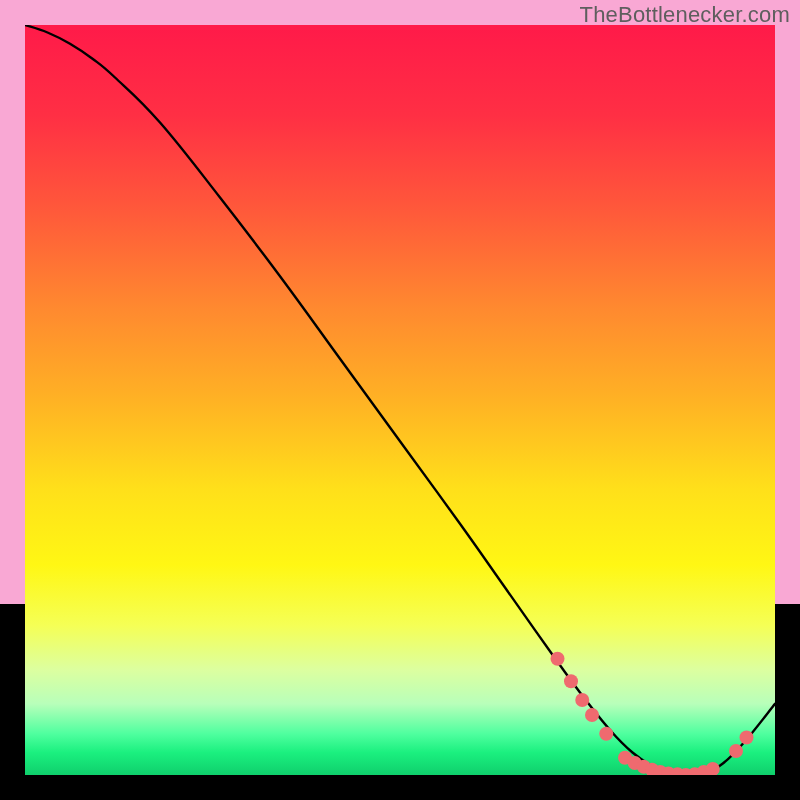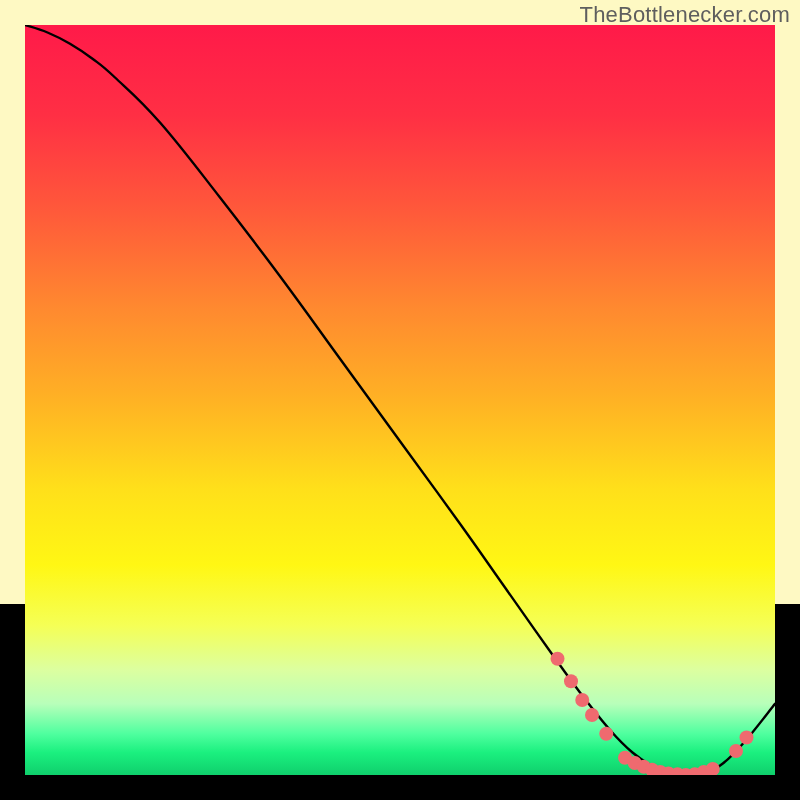--- a/index.html
+++ b/index.html
@@ -8,21 +8,21 @@
     width: 800px;
     height: 800px;
     background: #000;
     overflow: hidden;
     font-family: Arial, Helvetica, sans-serif;
   }
   .stage {
     position: relative;
     width: 800px;
     height: 604px;
-    background: #fef9c3;
+    background: #f9a8d4;
   }
   .watermark {
     position: absolute;
     top: 2px;
     right: 10px;
     color: #5e5e5e;
     font-size: 22px;
     font-weight: 500;
     letter-spacing: 0.2px;
     z-index: 3;

